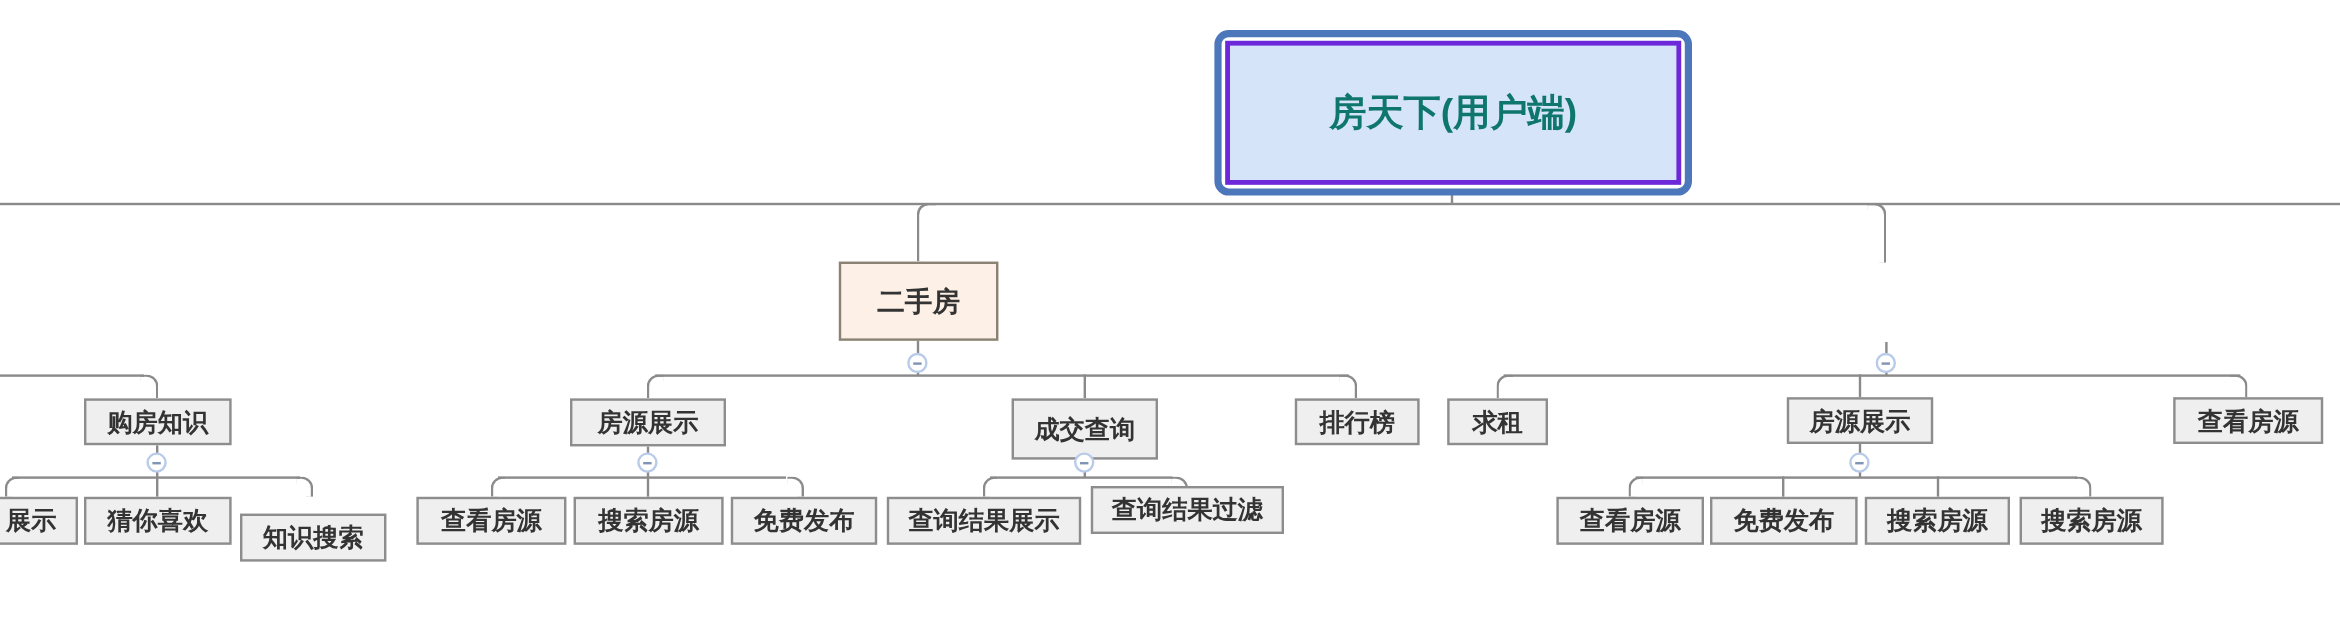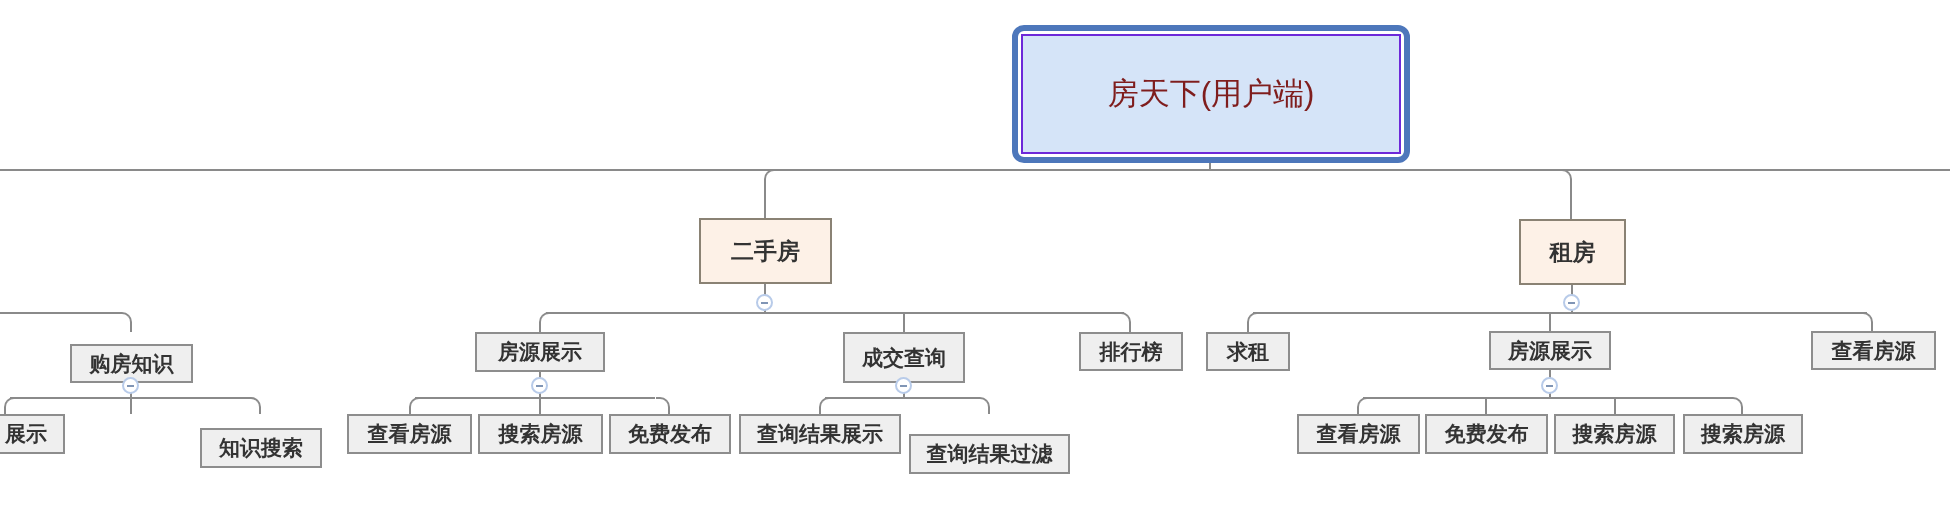--- a/index.html
+++ b/index.html
@@ -17,23 +17,23 @@
   
   .node{position:absolute;display:flex;align-items:center;justify-content:center;
         box-sizing:border-box;color:#333333;white-space:nowrap;cursor:default;font-weight:bold;}
   .l2{background:#fdf1e7;border:2px solid #8a8274;font-size:23px;}
   .l3,.l4{background:#efefef;border:2px solid #8d8d8d;font-size:21px;}
   .cut{justify-content:flex-end;padding-right:16px;}
   
   .root-outer{position:absolute;left:1012px;top:25px;width:398px;height:138px;
         border:6px solid #4d77bb;border-radius:12px;background:#ffffff;
         box-sizing:border-box;padding:3px;}
-  .root-inner{width:100%;height:100%;border:2px solid #6d28d9;background:#d5e4f8;
+  .root-inner{width:100%;height:100%;border:4px solid #6d28d9;background:#d5e4f8;
         box-sizing:border-box;display:flex;align-items:center;justify-content:center;
-        font-size:31px;font-weight:normal;color:#7f1d1d;}
+        font-size:31px;font-weight:bold;color:#0f766e;}
   
   .minus{position:absolute;width:17px;height:17px;border-radius:50%;background:#ffffff;
         border:2px solid #b8cbe9;box-sizing:border-box;display:flex;
         align-items:center;justify-content:center;cursor:pointer;}
   .minus .dash{width:7px;height:2px;background:#8095b5;}
 </style>
 </head>
 <body>
 
 <div class="canvas">
@@ -82,37 +82,37 @@
   <div class="elbow-l" style="left:1357px;top:397px;width:12px;height:17px;"></div>
   <div class="vline" style="left:1485px;top:397px;height:17px;"></div>
   <div class="vline" style="left:1614px;top:397px;height:17px;"></div>
   <div class="elbow-r" style="left:1729px;top:397px;width:14px;height:17px;"></div>
 
   <div class="root-outer">
     <div class="root-inner">房天下(用户端)</div>
   </div>
 
   <div class="node l2" style="left:699px;top:218px;width:133px;height:66px;">二手房</div>
-  <div class="node l2" style="left:1519px;top:219px;width:107px;height:66px;">租房</div>
 
-  <div class="node l3" style="left:70px;top:344px;width:123px;height:39px;">购房知识</div>
+  <div class="node l3" style="left:70px;top:332px;width:123px;height:39px;">购房知识</div>
   <div class="node l3" style="left:475px;top:332px;width:130px;height:40px;">房源展示</div>
   <div class="node l3" style="left:843px;top:332px;width:122px;height:51px;">成交查询</div>
   <div class="node l3" style="left:1079px;top:332px;width:104px;height:39px;">排行榜</div>
   <div class="node l3" style="left:1206px;top:332px;width:84px;height:39px;">求租</div>
   <div class="node l3" style="left:1489px;top:331px;width:122px;height:39px;">房源展示</div>
   <div class="node l3" style="left:1811px;top:331px;width:125px;height:39px;">查看房源</div>
 
   <div class="node l4 cut" style="left:-58px;top:414px;width:123px;height:40px;">展示</div>
+  <div class="node l4" style="left:70px;top:414px;width:123px;height:40px;">猜你喜欢</div>
   <div class="node l4" style="left:200px;top:428px;width:122px;height:40px;">知识搜索</div>
   <div class="node l4" style="left:347px;top:414px;width:125px;height:40px;">查看房源</div>
   <div class="node l4" style="left:478px;top:414px;width:125px;height:40px;">搜索房源</div>
   <div class="node l4" style="left:609px;top:414px;width:122px;height:40px;">免费发布</div>
   <div class="node l4" style="left:739px;top:414px;width:162px;height:40px;">查询结果展示</div>
-  <div class="node l4" style="left:909px;top:434px;width:161px;height:40px;">查询结果过滤</div>
+  <div class="node l4" style="left:909px;top:405px;width:161px;height:40px;">查询结果过滤</div>
   <div class="node l4" style="left:1297px;top:414px;width:123px;height:40px;">查看房源</div>
   <div class="node l4" style="left:1425px;top:414px;width:123px;height:40px;">免费发布</div>
   <div class="node l4" style="left:1554px;top:414px;width:121px;height:40px;">搜索房源</div>
   <div class="node l4" style="left:1683px;top:414px;width:120px;height:40px;">搜索房源</div>
 
   <div class="minus" style="left:756px;top:294px;">
       <div class="dash"></div>
     </div>
   <div class="minus" style="left:1563px;top:294px;">
       <div class="dash"></div>

